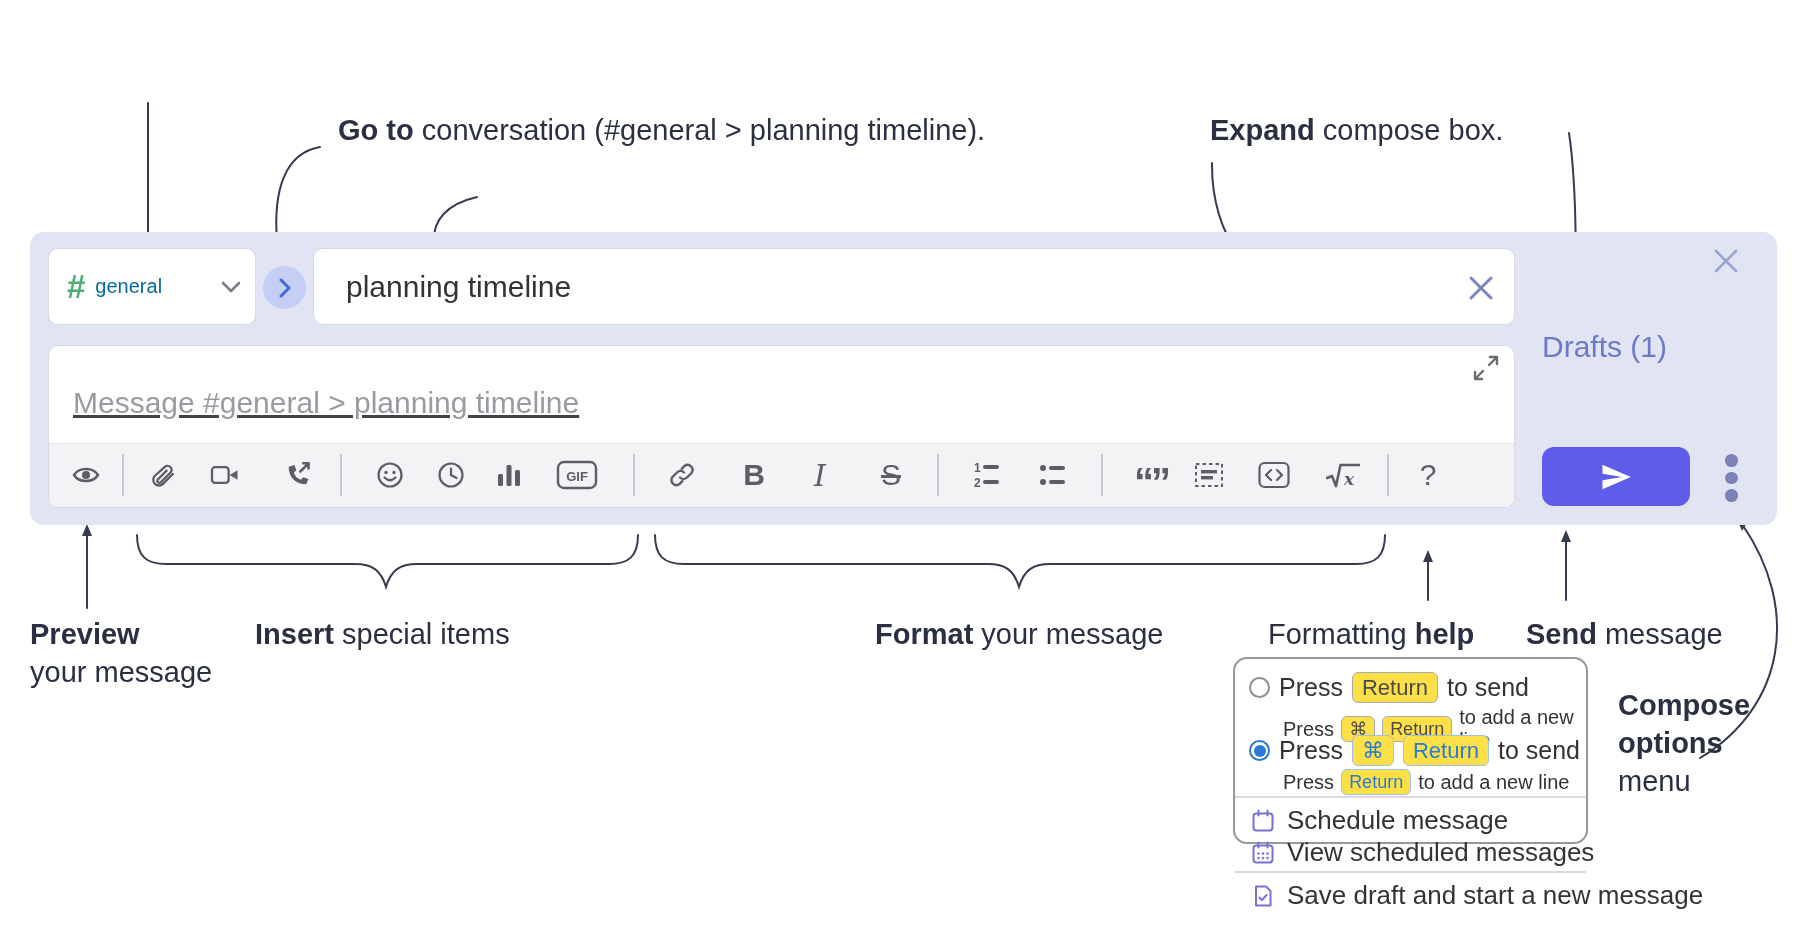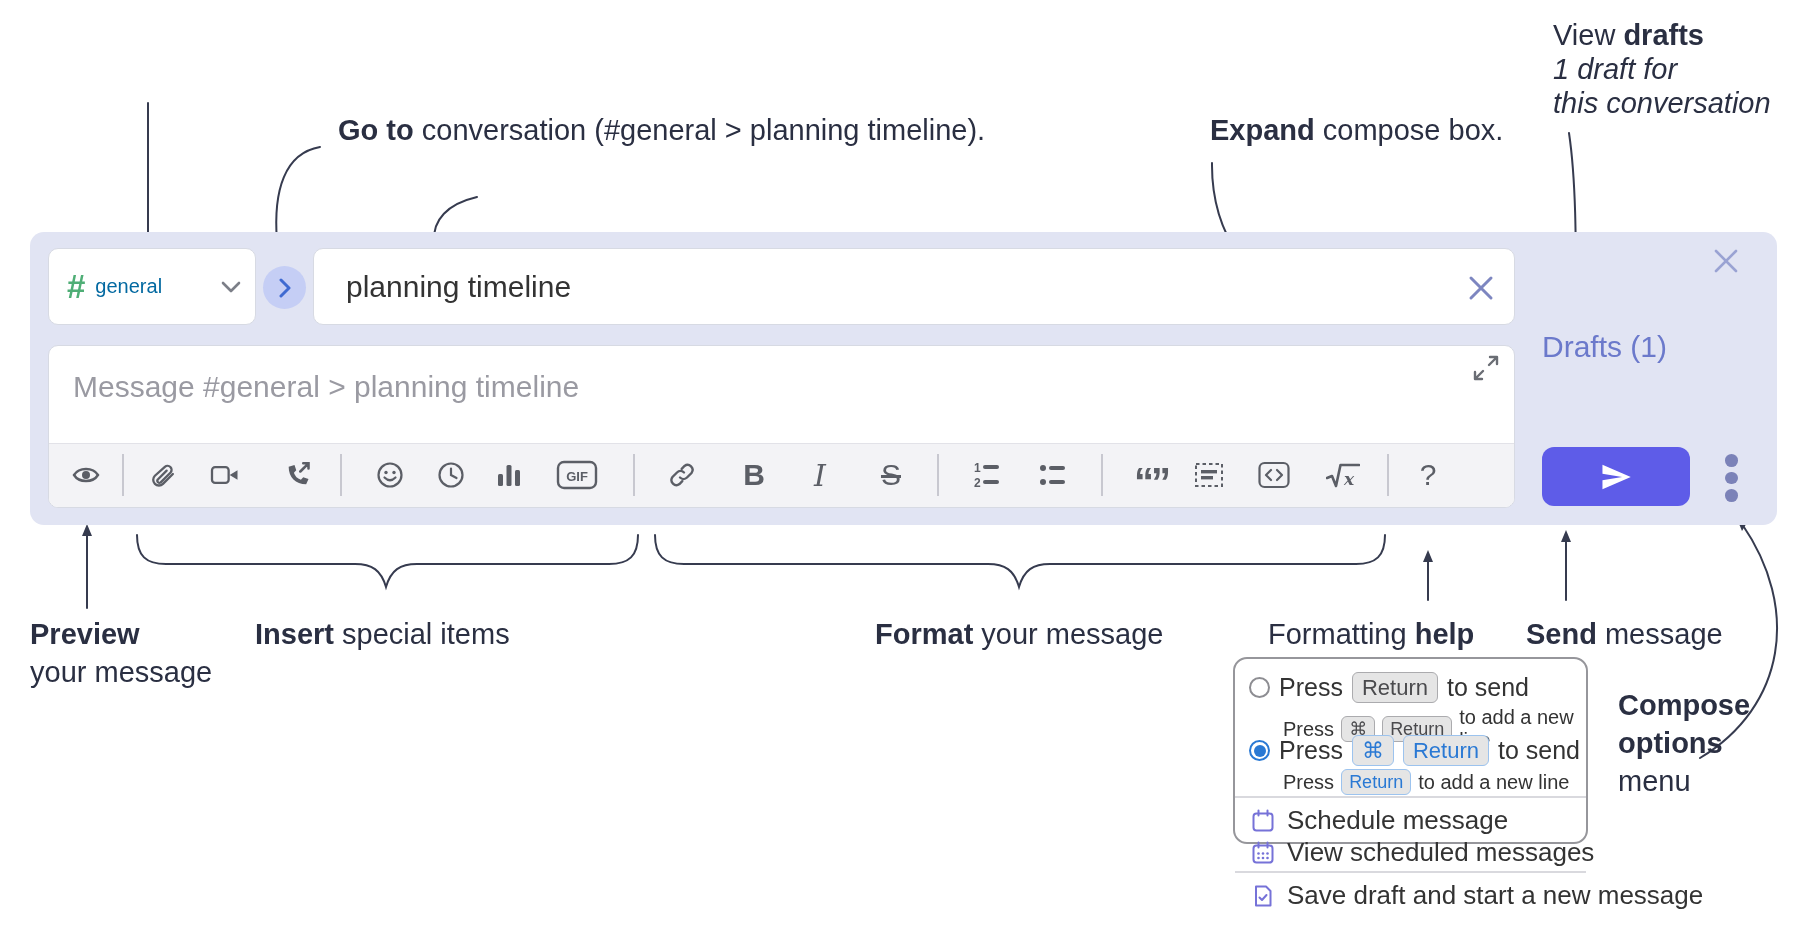--- a/index.html
+++ b/index.html
@@ -22,21 +22,21 @@
           background:#c5cef5;display:flex;align-items:center;justify-content:center;cursor:pointer;}
   .topic-box{position:absolute;left:283px;top:16px;width:1202px;height:77px;}
   .topic-input{position:absolute;left:0;top:0;width:100%;height:100%;border:none;background:transparent;
                font-family:"Liberation Sans",sans-serif;font-size:30px;color:#333;padding:0 50px 0 32px;
                box-sizing:border-box;outline:none;}
   .topic-clear{position:absolute;right:16px;top:22px;width:34px;height:34px;cursor:pointer;}
   .compose-close{position:absolute;right:36px;top:14px;width:30px;height:30px;cursor:pointer;}
   .message-box{position:absolute;left:18px;top:113px;width:1467px;height:163px;}
   .msg-area{position:absolute;left:0;top:0;width:100%;height:98px;border:none;background:transparent;
             resize:none;outline:none;font-family:"Liberation Sans",sans-serif;font-size:30px;
-            color:#444;padding:24px 60px 0 24px;box-sizing:border-box;}
+            color:#444;padding:40px 60px 0 24px;box-sizing:border-box;text-decoration:underline;}
   .msg-area::placeholder{color:#9a9aa2;opacity:1;}
   .expand-btn{position:absolute;right:14px;top:8px;width:28px;height:28px;cursor:pointer;}
   .toolbar{position:absolute;left:0;bottom:0;width:100%;height:63px;background:#f3f3f6;
            border-top:1px solid #e2e2e8;border-radius:0 0 9px 9px;}
   .tbtn{position:absolute;top:7px;width:44px;height:48px;display:flex;align-items:center;
         justify-content:center;cursor:pointer;color:#5b5e66;}
   .tdiv{position:absolute;top:10px;width:2px;height:42px;background:#c8c8d0;}
   .tb-text{font-size:30px;color:#5b5e66;}
   .tb-bold{font-weight:700;}
   .tb-italic{font-style:italic;font-family:"DejaVu Serif",serif;}
@@ -52,21 +52,21 @@
   .lbl{position:absolute;font-size:29px;line-height:38px;white-space:nowrap;}
   
   .menu{position:absolute;left:1233px;top:657px;width:355px;height:187px;background:#fff;
         border:2px solid #96969b;border-radius:14px;box-sizing:border-box;}
   .opt-row{position:absolute;left:14px;display:flex;align-items:center;gap:9px;font-size:25px;color:#333;cursor:pointer;}
   .opt-sub{position:absolute;left:48px;display:flex;align-items:center;gap:7px;font-size:20px;color:#333;}
   .radio{width:21px;height:21px;border-radius:50%;border:2px solid #8d8d92;box-sizing:border-box;flex:0 0 auto;}
   .radio.sel{border-color:#2a79d4;position:relative;}
   .radio.sel::after{content:"";position:absolute;left:2.5px;top:2.5px;width:12px;height:12px;
                     border-radius:50%;background:#2a79d4;}
-  .key{border:1.5px solid #ababae;border-radius:6px;padding:1px 9px;background:#e5e5e5;color:#4a4a4d;
+  .key{border:1.5px solid #ababae;border-radius:6px;padding:1px 9px;background:#fde047;color:#4a4a4d;
        font-size:22px;line-height:27px;}
   .opt-sub .key{font-size:18px;line-height:22px;padding:1px 7px;}
   .key.blue{border-color:#9cc3ee;color:#2a79d4;}
   .menu-div{position:absolute;left:0;width:100%;height:1.5px;background:#d9d9de;}
   .menu-item{position:absolute;left:16px;display:flex;align-items:center;gap:12px;font-size:26px;
              color:#333;cursor:pointer;white-space:nowrap;}
 </style>
 </head>
 <body>
 
@@ -102,25 +102,20 @@
 
   <div class="ann" style="left:338px;top:112px;">
     <span class="b">Go to</span><span> conversation (#general &gt; planning timeline).</span>
   </div>
 
 
   <div class="ann" style="left:1210px;top:112px;">
     <span class="b">Expand</span><span> compose box.</span>
   </div>
 
-  <div class="ann" style="left:1553px;top:18px;line-height:34px;">
-    <div><span>View </span><span class="b">drafts</span></div>
-    <div class="it">1 draft for</div>
-    <div class="it">this conversation</div>
-  </div>
 
   <div class="compose">
 
     <div class="channel-box whitebox">
       <span class="hash">#</span>
       <span class="chan-label">general</span>
       <svg class="chan-chev" width="20" height="12" viewBox="0 0 20 12">
         <polyline points="2,2 10,10 18,2" fill="none" stroke="#7c7f88" stroke-width="2.6" stroke-linecap="round" stroke-linejoin="round"></polyline>
       </svg>
     </div>

